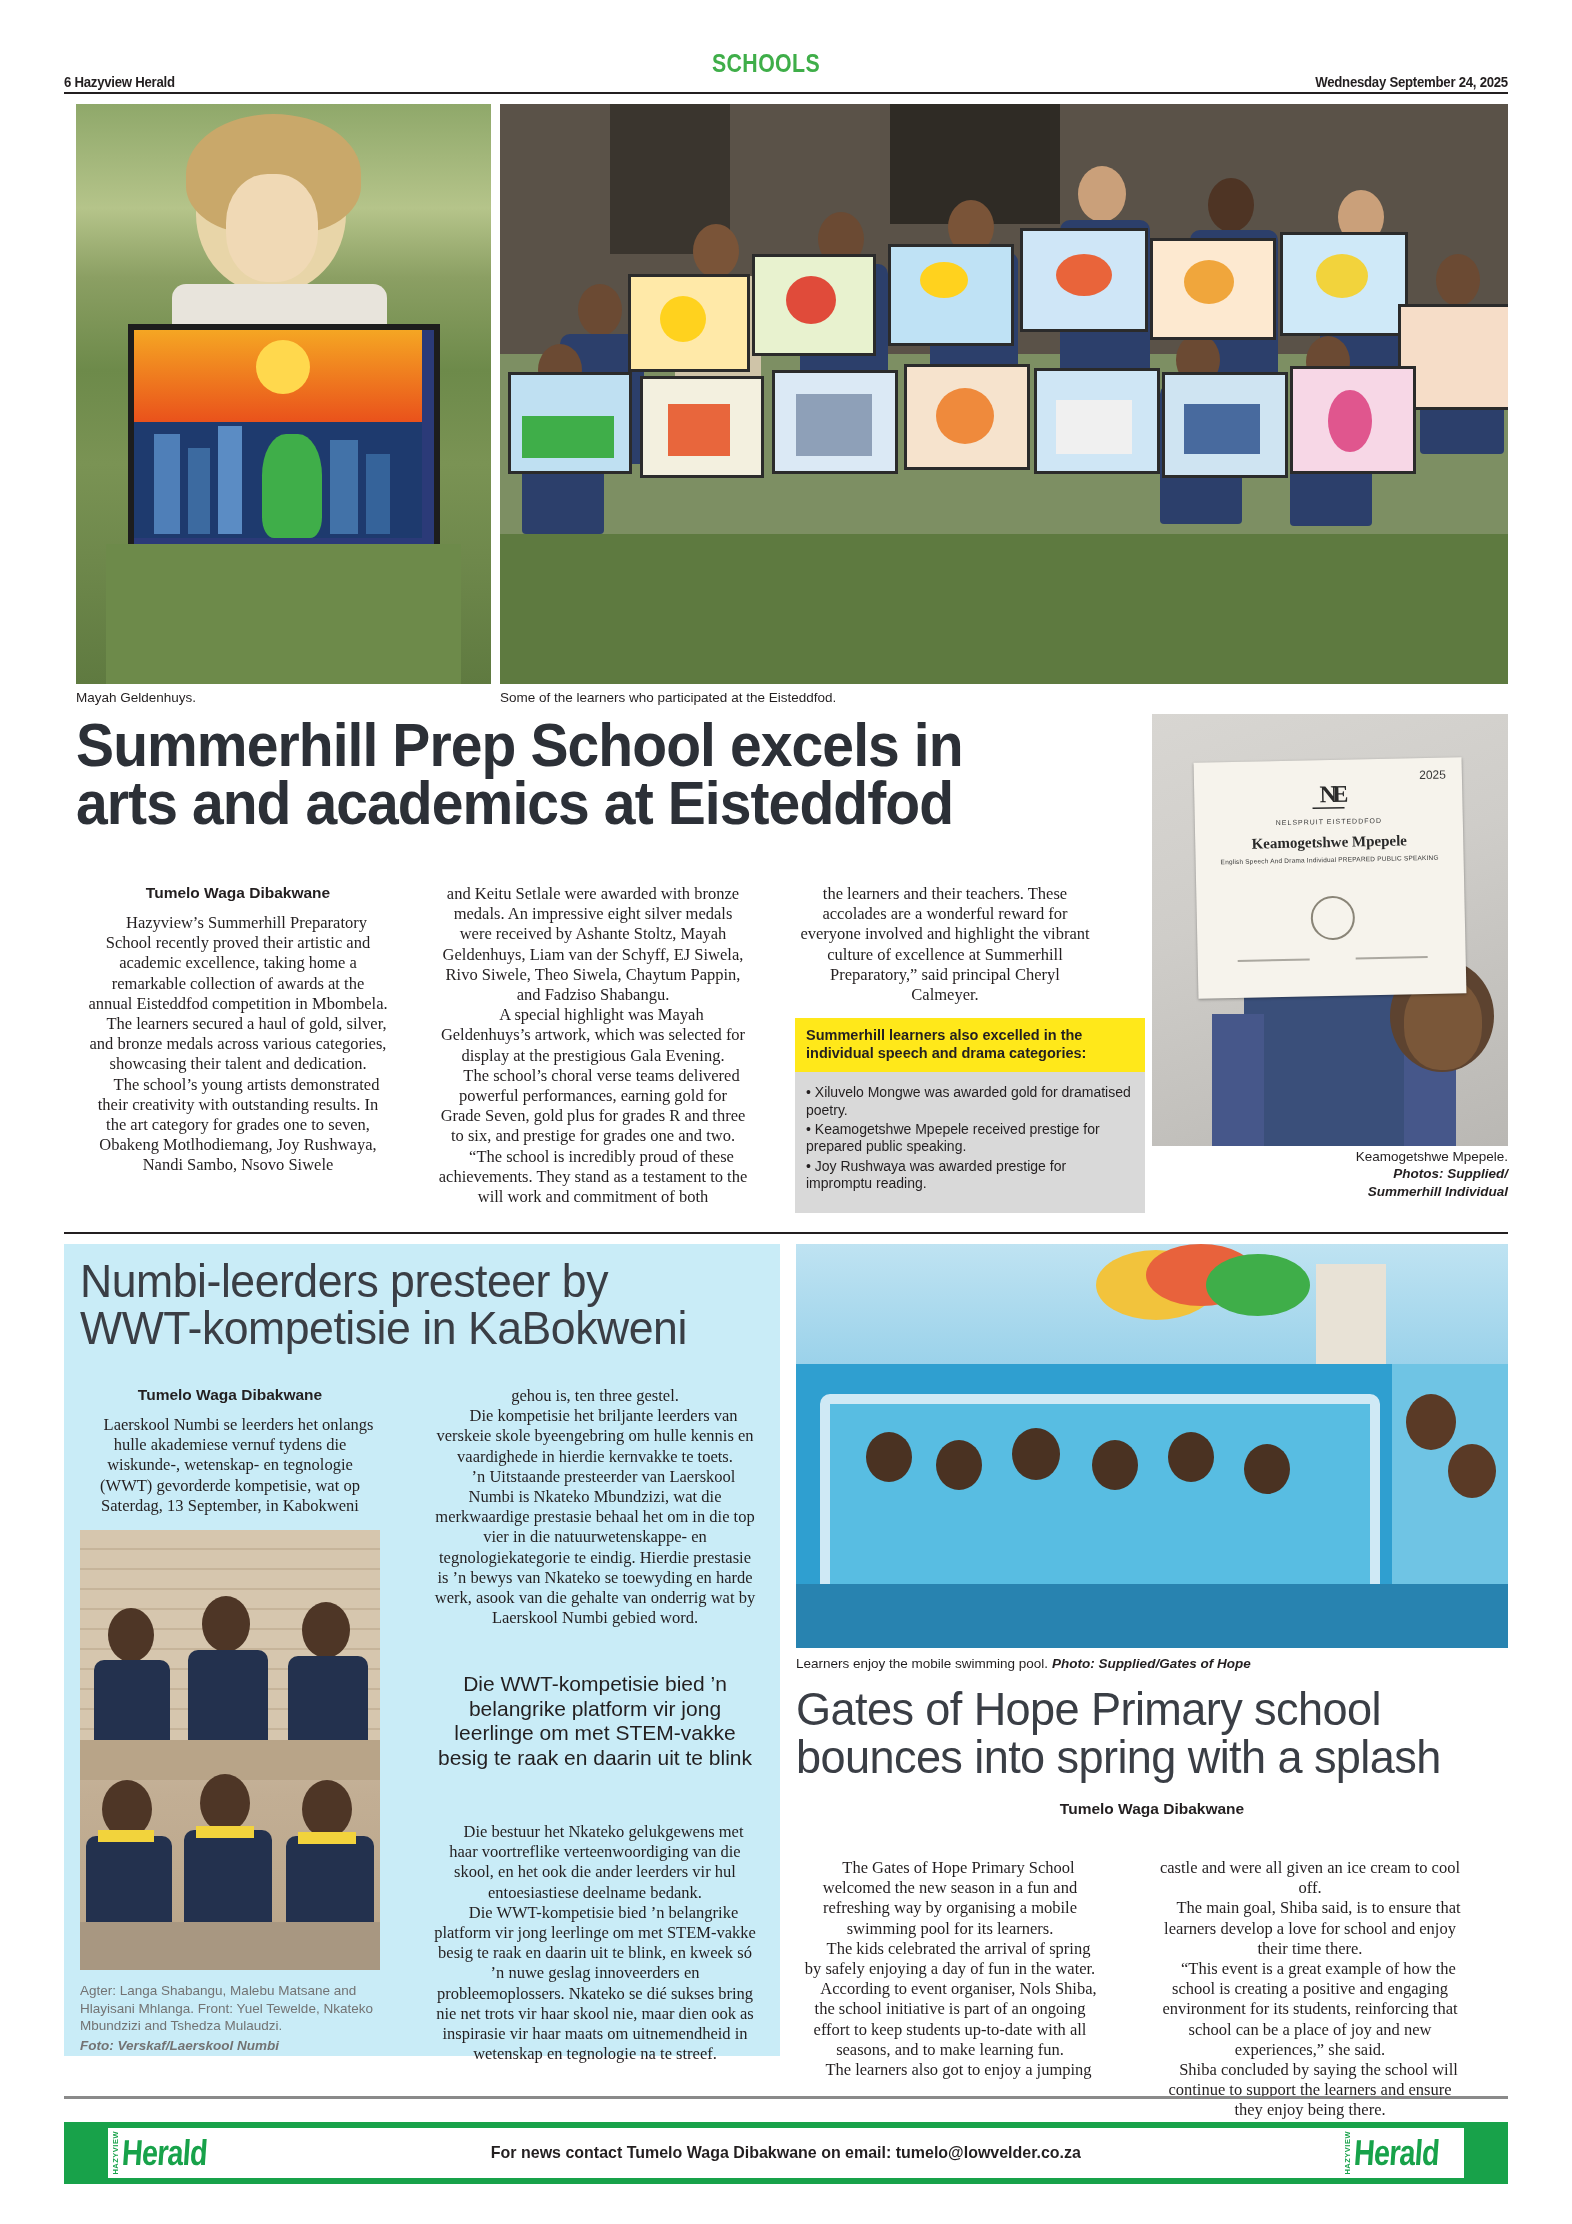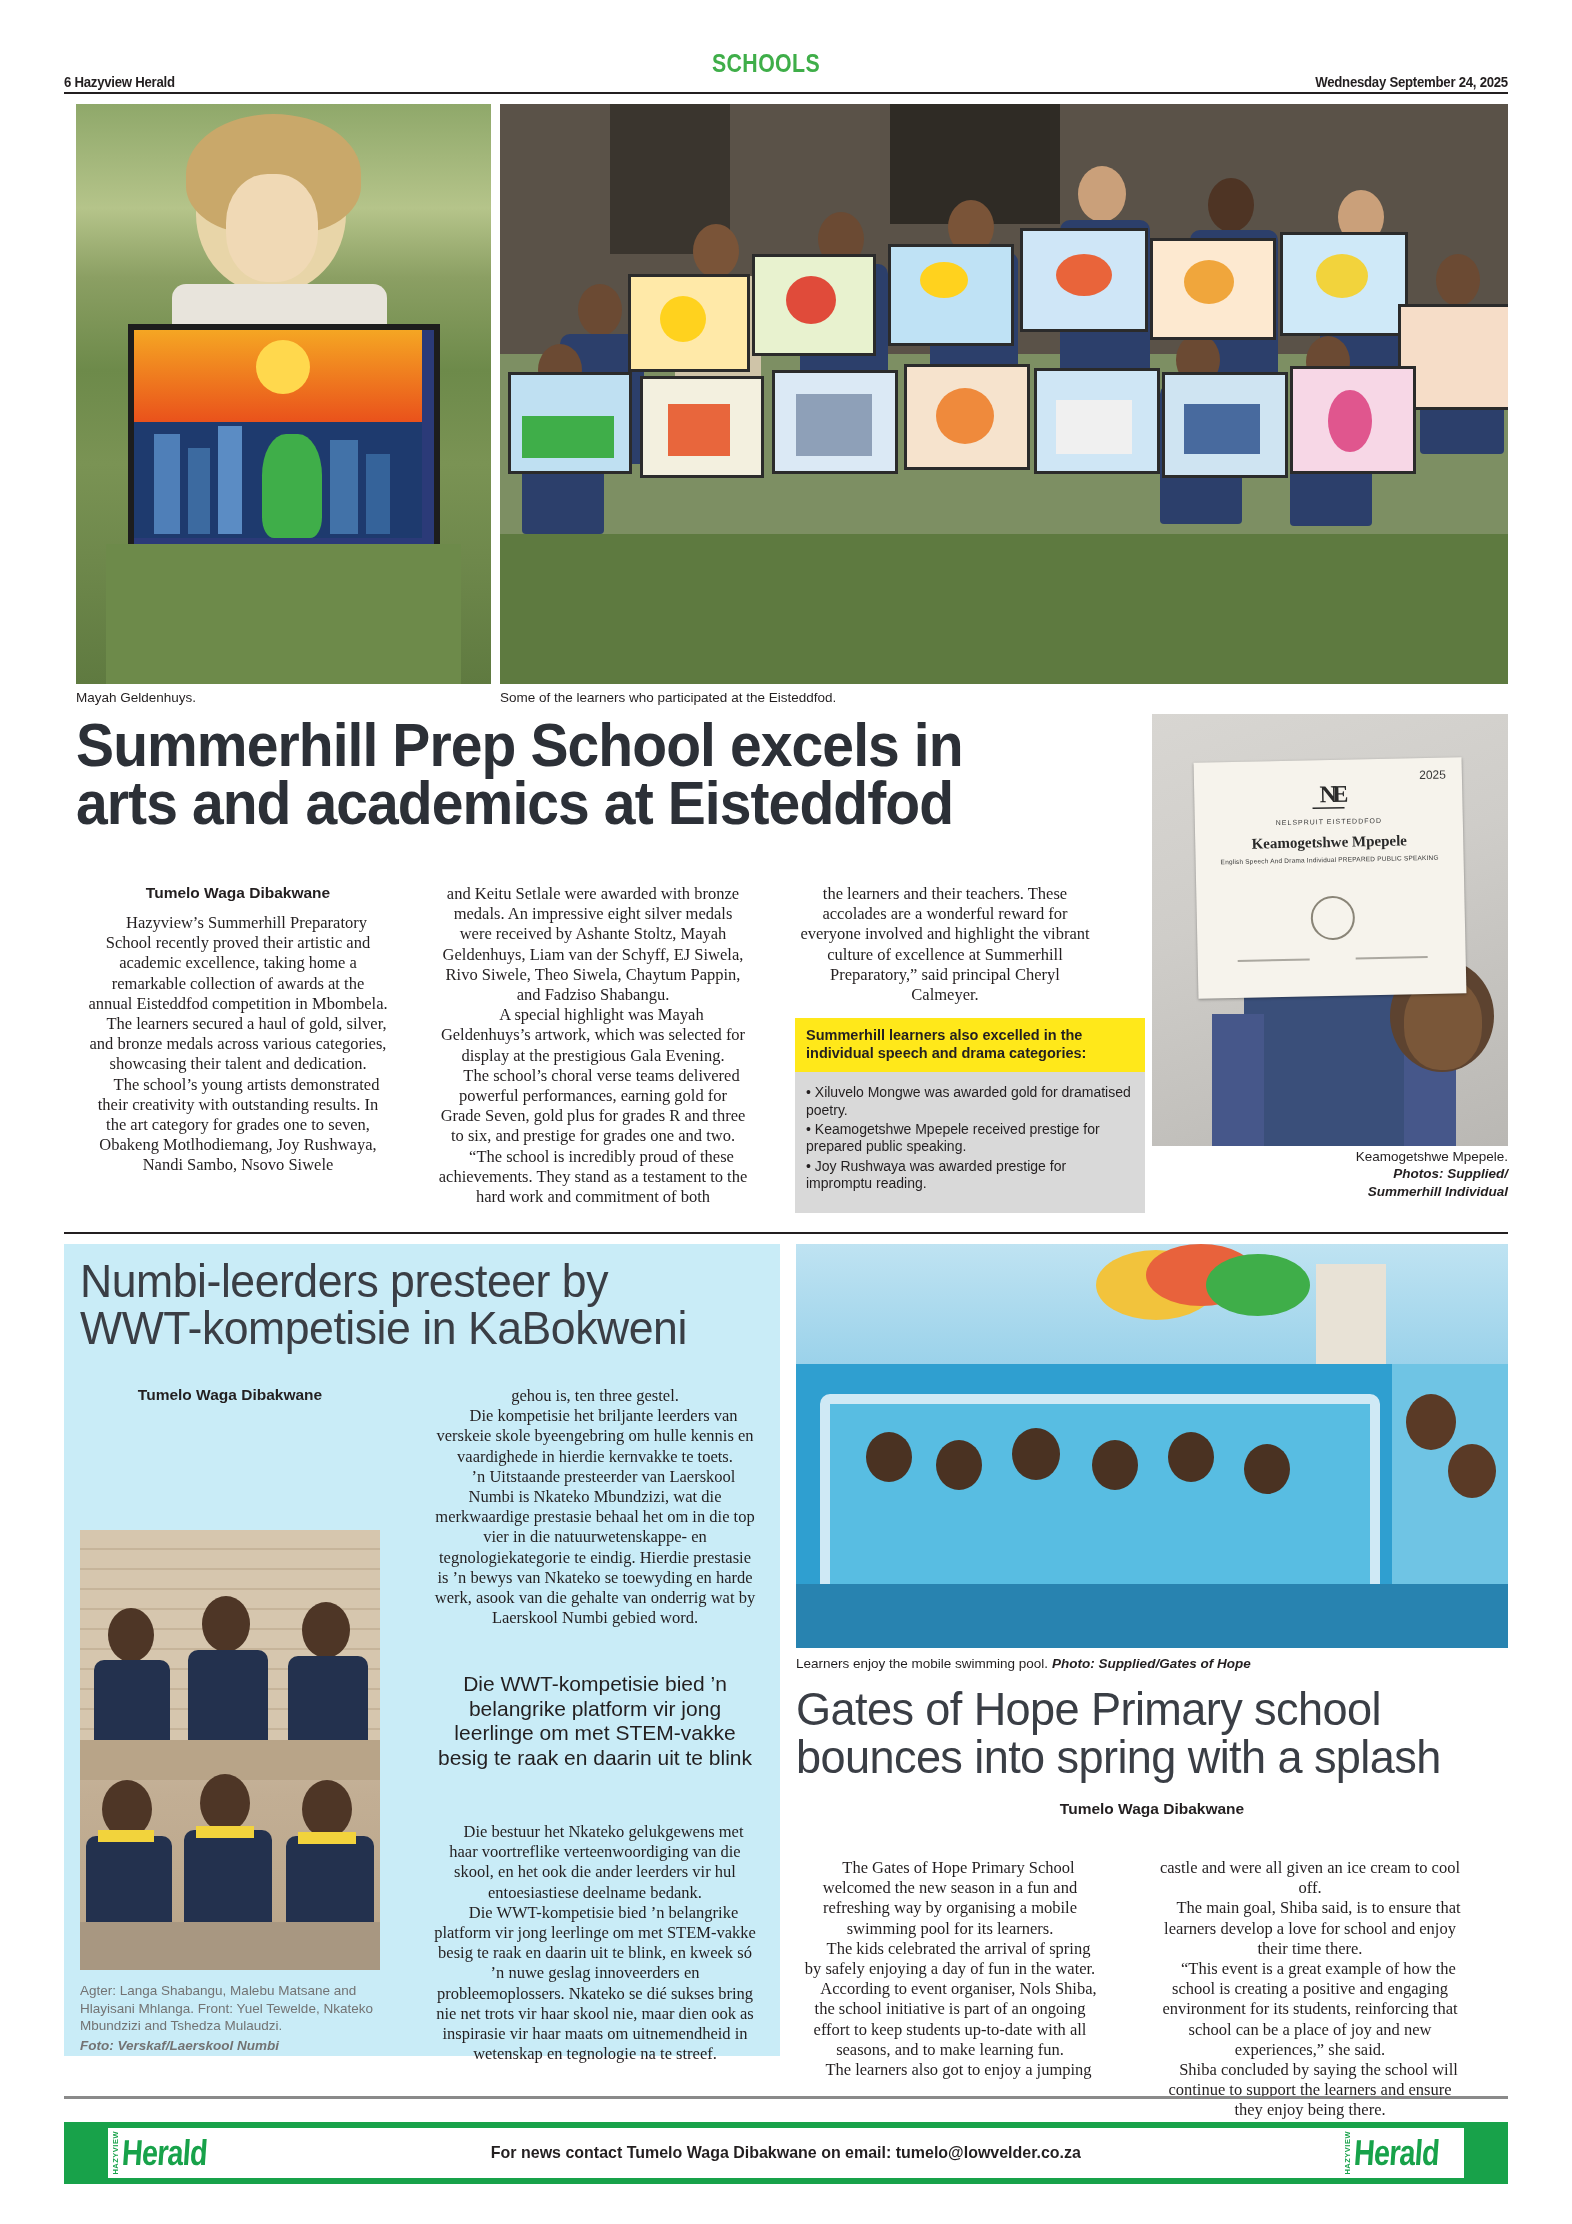--- a/index.html
+++ b/index.html
@@ -377,21 +377,21 @@
       <p>Hazyview’s Summerhill Preparatory School recently proved their artistic and academic excellence, taking home a remarkable collection of awards at the annual Eisteddfod competition in Mbombela.</p>
       <p>The learners secured a haul of gold, silver, and bronze medals across various categories, showcasing their talent and dedication.</p>
       <p>The school’s young artists demonstrated their creativity with outstanding results. In the art category for grades one to seven, Obakeng Motlhodiemang, Joy Rushwaya, Nandi Sambo, Nsovo Siwele</p>
     </div>
   </div>
 
   <div class="a1c2 col-text">
     <p class="noind">and Keitu Setlale were awarded with bronze medals. An impressive eight silver medals were received by Ashante Stoltz, Mayah Geldenhuys, Liam van der Schyff, EJ Siwela, Rivo Siwele, Theo Siwela, Chaytum Pappin, and Fadziso Shabangu.</p>
     <p>A special highlight was Mayah Geldenhuys’s artwork, which was selected for display at the prestigious Gala Evening.</p>
     <p>The school’s choral verse teams delivered powerful performances, earning gold for Grade Seven, gold plus for grades R and three to six, and prestige for grades one and two.</p>
-    <p>“The school is incredibly proud of these achievements. They stand as a testament to the hard work and commitment of both</p>
+    <p>“The school is incredibly proud of these achievements. They stand as a testament to the will work and commitment of both</p>
   </div>
 
   <div class="a1c3 col-text">
     <p class="noind">the learners and their teachers. These accolades are a wonderful reward for everyone involved and highlight the vibrant culture of excellence at Summerhill Preparatory,” said principal Cheryl Calmeyer.</p>
   </div>
 
   <div class="callout">
     <div class="callout-head">Summerhill learners also excelled in the individual speech and drama categories:</div>
     <div class="callout-body">
       <div>• Xiluvelo Mongwe was awarded gold for dramatised poetry.</div>
@@ -404,20 +404,23 @@
 
   <div class="blue-panel"></div>
 
   <div class="head2">
     <span>Numbi-leerders presteer by</span>
     <span>WWT-kompetisie in KaBokweni</span>
   </div>
 
   <div class="a2c1">
     <div class="byline">Tumelo Waga Dibakwane</div>
+    <div class="col-text">
+      <p>Laerskool Numbi se leerders het onlangs hulle akademiese vernuf tydens die wiskunde-, wetenskap- en tegnologie (WWT) gevorderde kompetisie, wat op Saterdag, 13 September, in Kabokweni</p>
+    </div>
   </div>
 
   <div class="ph-numbi">
     <div class="rect" style="left:0;top:0;width:300px;height:210px;background:repeating-linear-gradient(#d6c6ae 0 18px,#c6b49a 18px 20px);"></div>
     <div class="kid" style="left:14px;top:78px;">
         <div class="head" style="left:14px;top:0;width:46px;height:54px;background:#4e3626;"></div>
         <div class="body" style="left:0;top:52px;width:76px;height:120px;background:#23314e;"></div>
       </div>
     <div class="kid" style="left:108px;top:66px;">
         <div class="head" style="left:14px;top:0;width:48px;height:56px;background:#4e3626;"></div>

